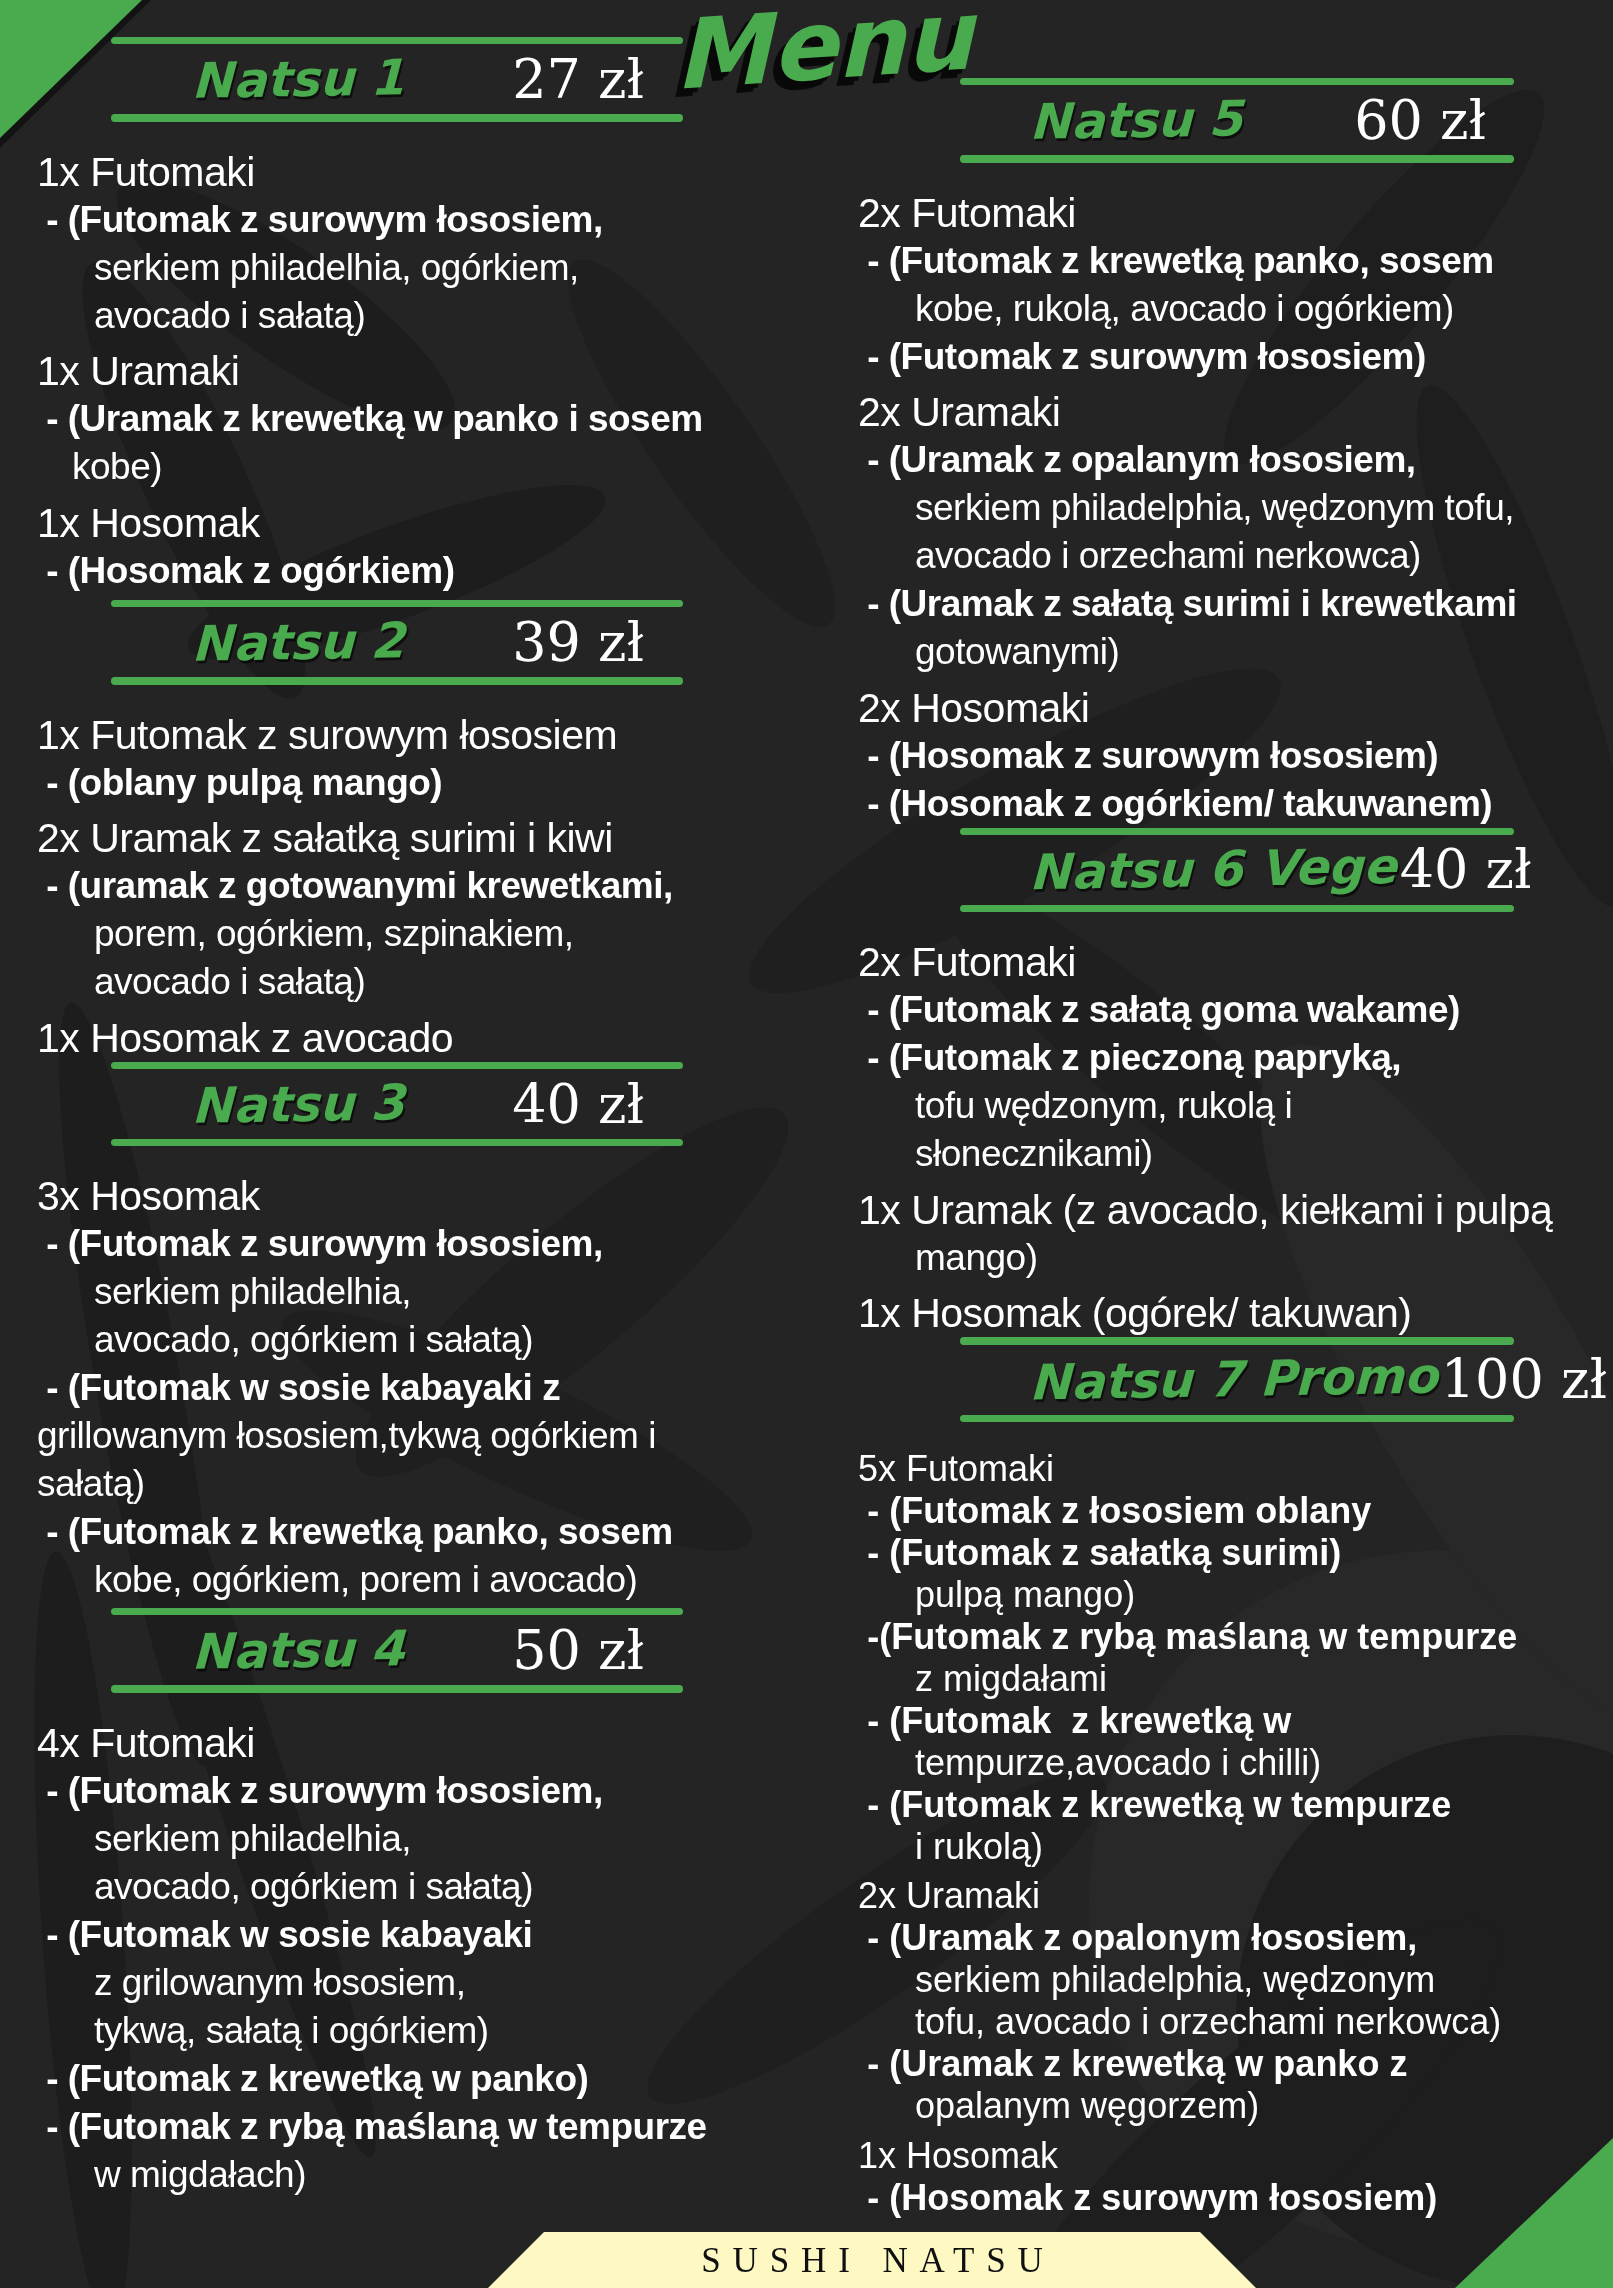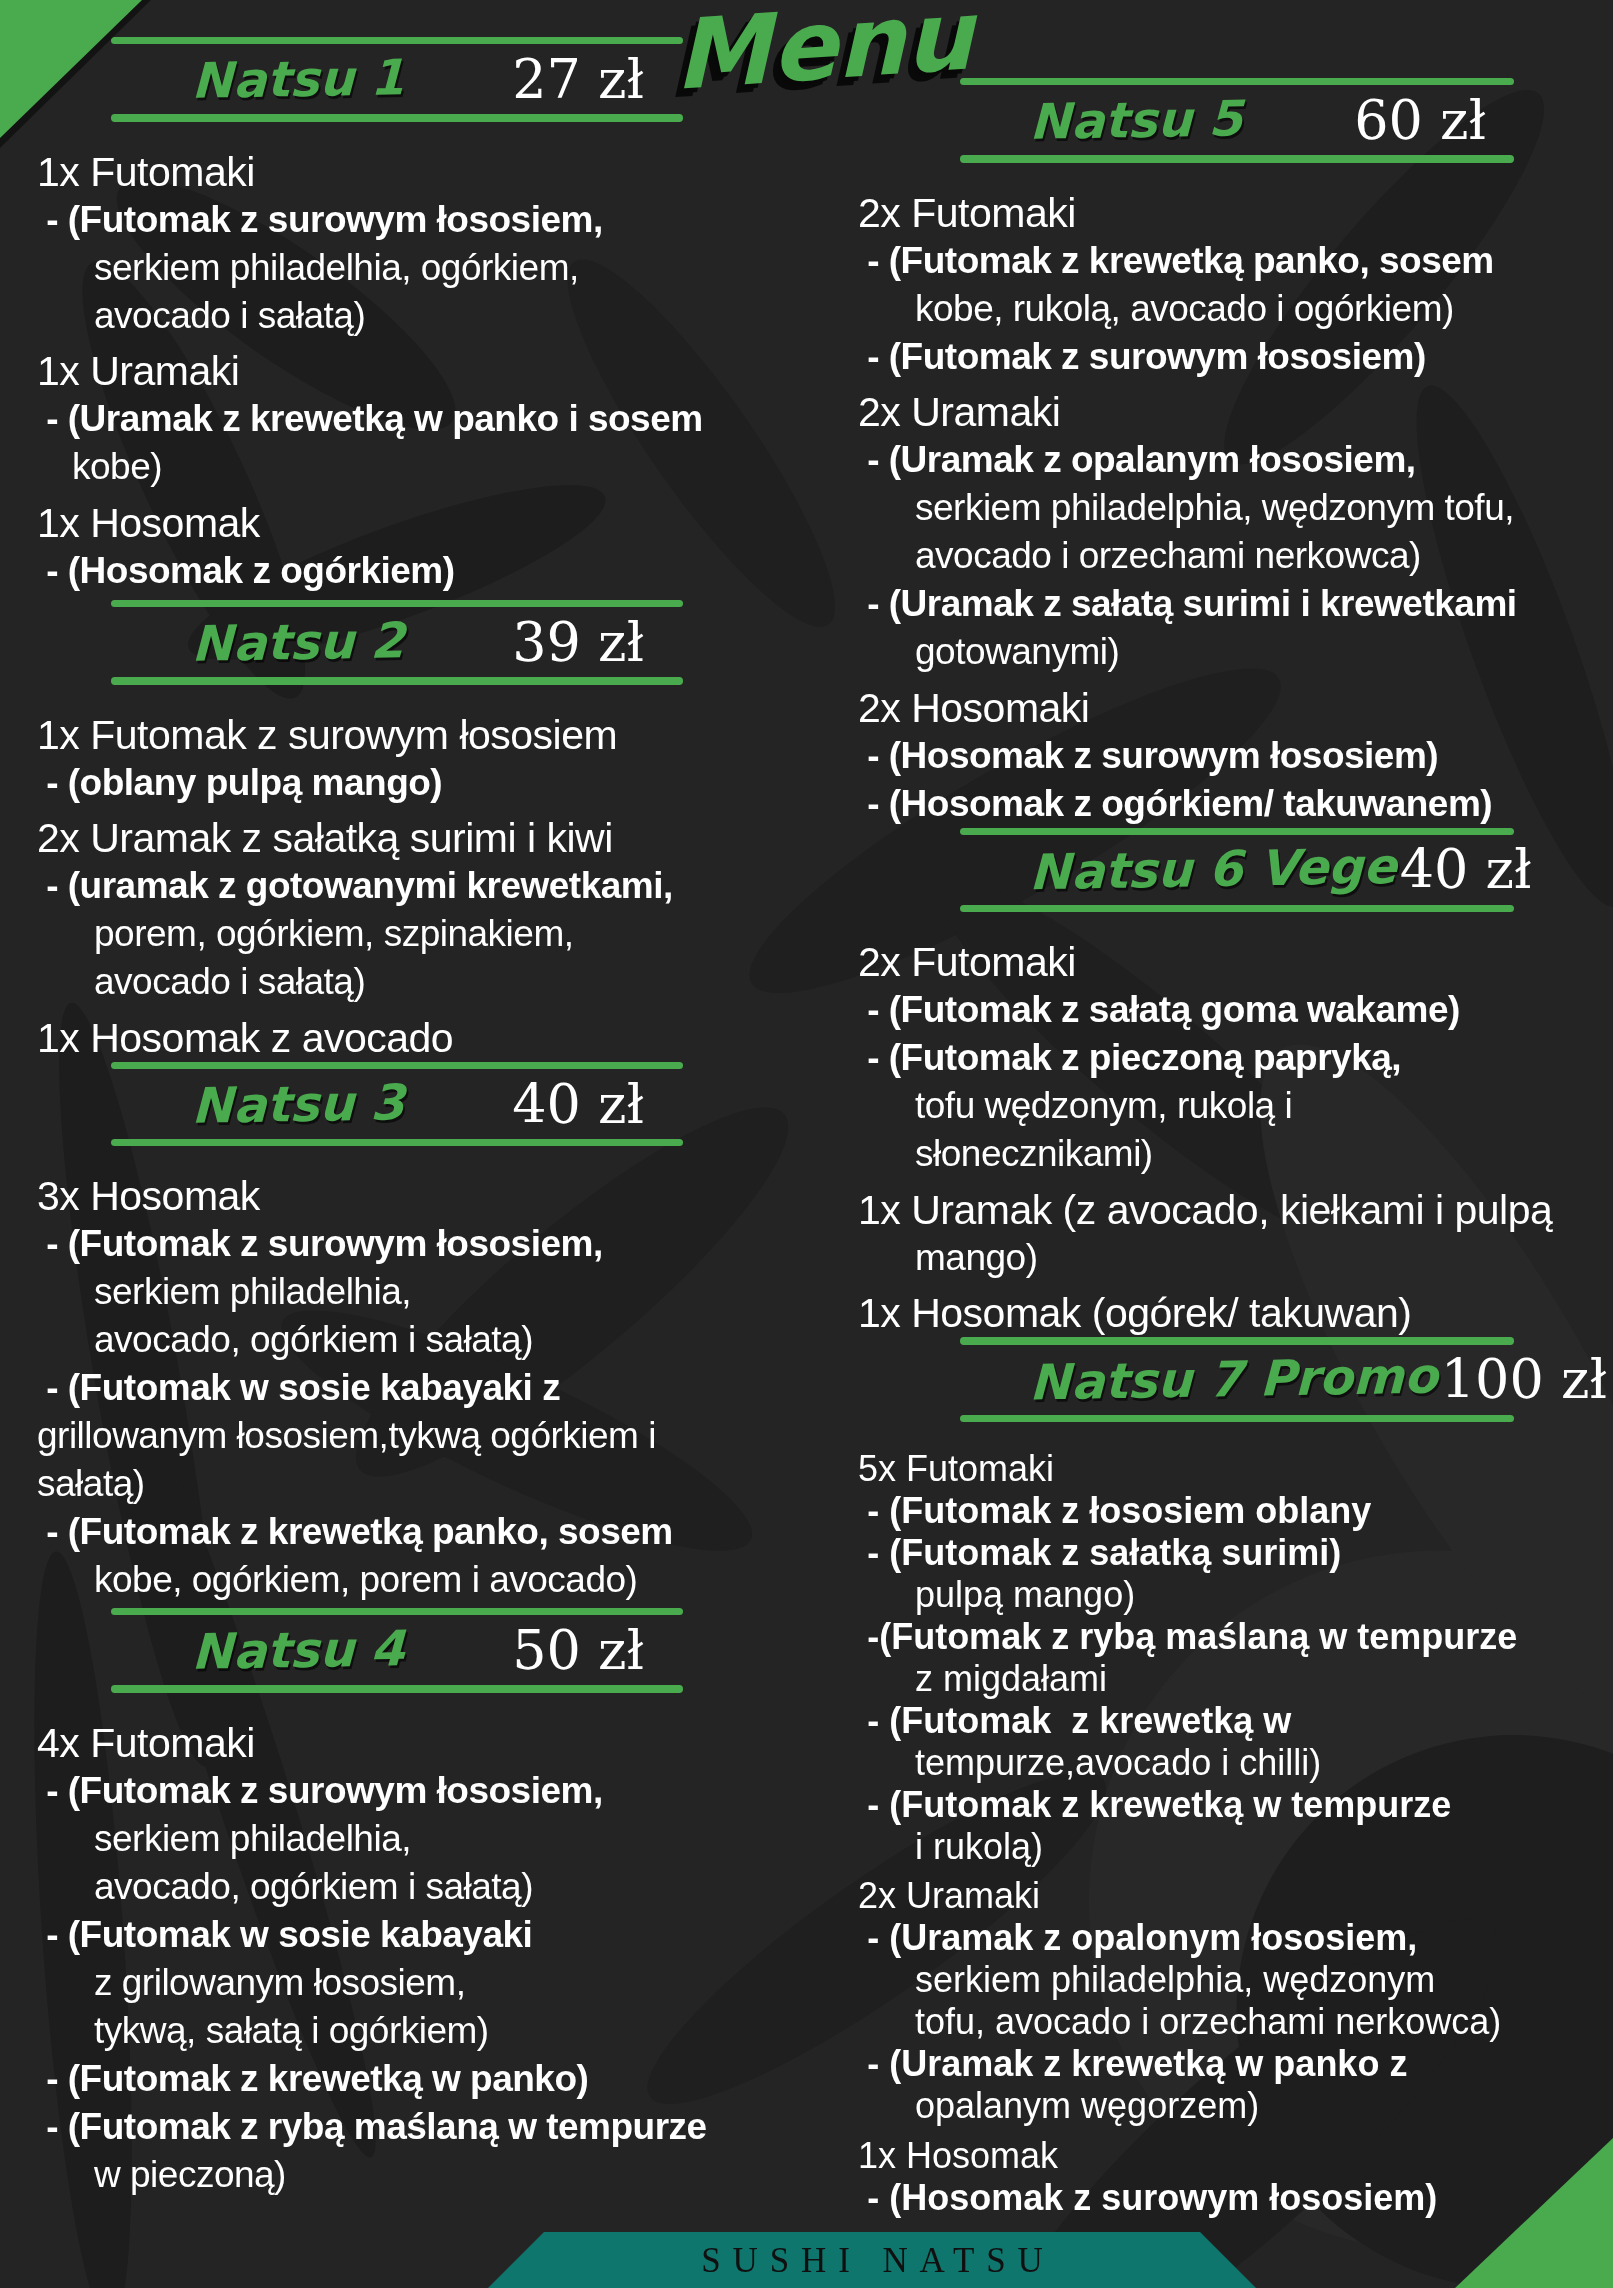--- a/index.html
+++ b/index.html
@@ -64,21 +64,21 @@
   .t-cont2{padding-left:35px;}
   .t-flush{padding-left:0;}
   .sec-small .line{font-size:36px;line-height:42px;letter-spacing:0;}
   .sec-small .t-item{font-size:36px;}
   
   .sec-natsu-2{margin-top:5.5px;}
   .sec-natsu-4{margin-top:3.7px;}
   
   .footer-band{
     position:absolute;left:487px;top:2232px;width:770px;height:57px;z-index:6;
-    background:#0f766e;
+    background:#fef9c3;
     clip-path:polygon(7.4% 0,92.6% 0,100% 100%,0 100%);
     display:flex;align-items:center;justify-content:center;
   }
   .brand{
     font-family:"Liberation Serif",serif;font-size:35px;color:#101010;
     letter-spacing:.34em;padding-left:.34em;white-space:nowrap;
   }
 </style>
 </head>
 <body>
@@ -186,21 +186,21 @@
         <div class="items">
           <div class="line t-item">4x Futomaki</div>
           <div class="line t-detail">- (Futomak z surowym łososiem,</div>
           <div class="line t-cont">serkiem philadelhia,</div>
           <div class="line t-cont">avocado, ogórkiem i sałatą)</div>
           <div class="line t-detail">- (Futomak w sosie kabayaki</div>
           <div class="line t-cont">z grilowanym łososiem,</div>
           <div class="line t-cont">tykwą, sałatą i ogórkiem)</div>
           <div class="line t-detail">- (Futomak z krewetką w panko)</div>
           <div class="line t-detail">- (Futomak z rybą maślaną w tempurze</div>
-          <div class="line t-cont">w pieczoną)</div>
+          <div class="line t-cont">w migdałach)</div>
         </div>
       </section>
     </div>
   <div class="col col-right" id="col-right">
       <section class="menu-section sec-natsu-5">
         <div class="rule rule-top"></div>
         <div class="header-row">
           <span class="sec-name">Natsu 5</span>
           <span class="sec-price">60 zł</span>
         </div>

